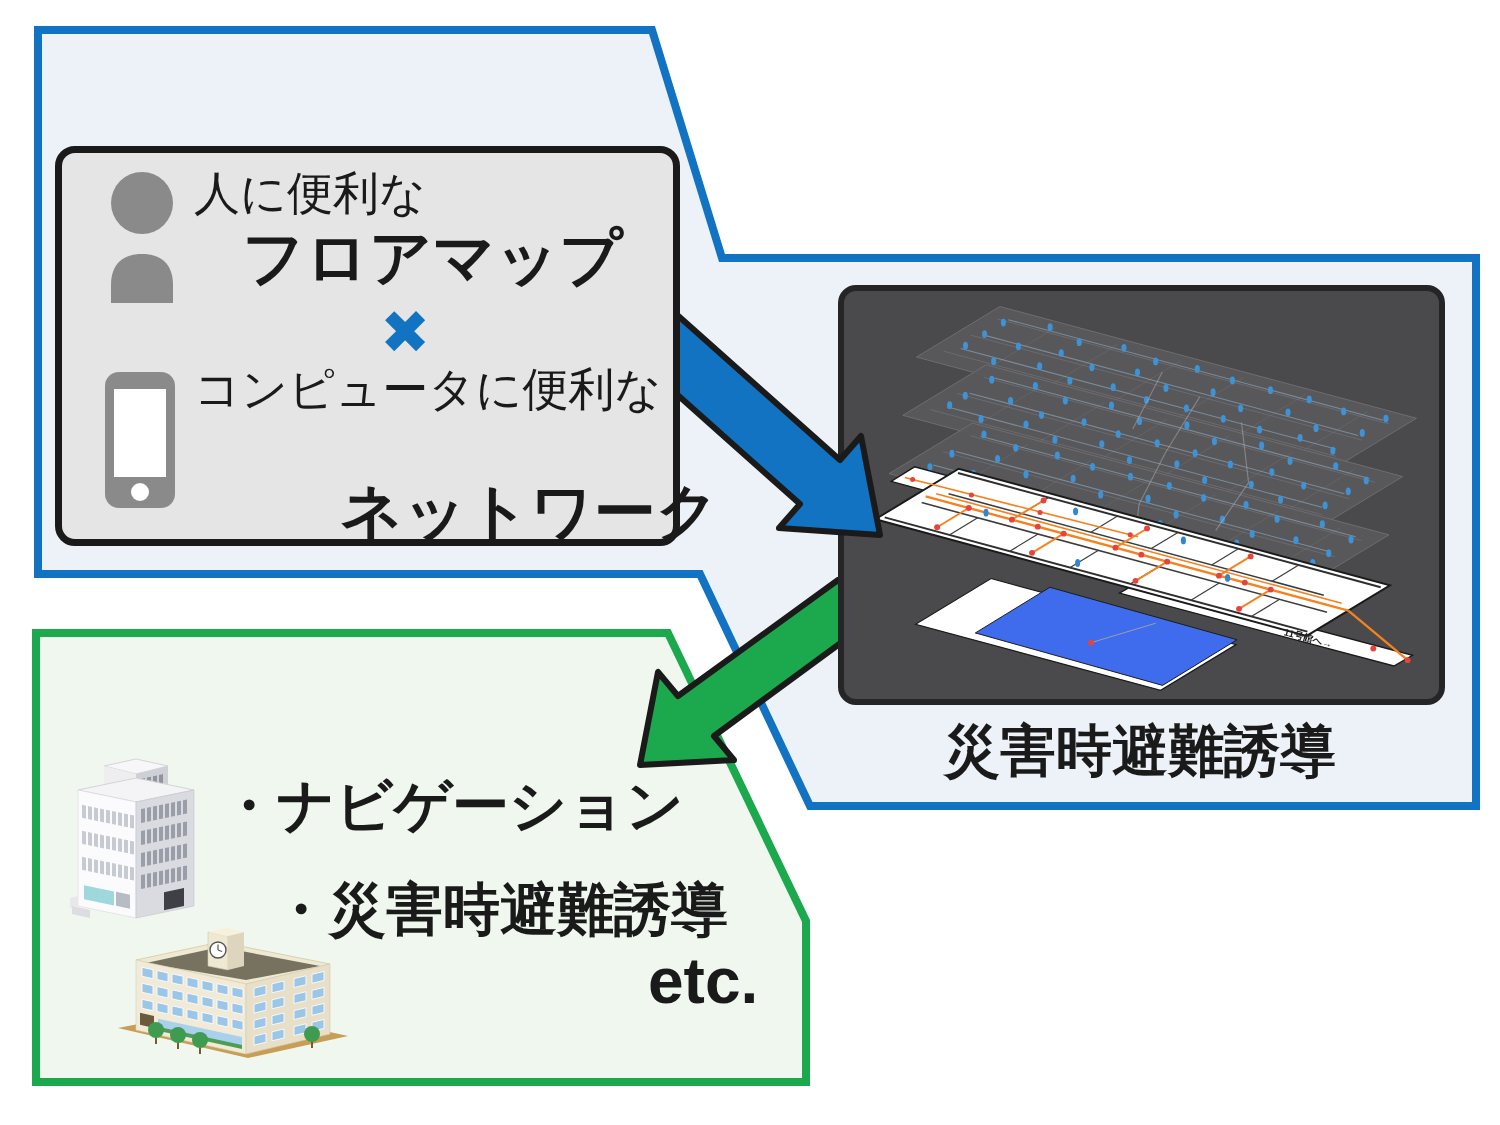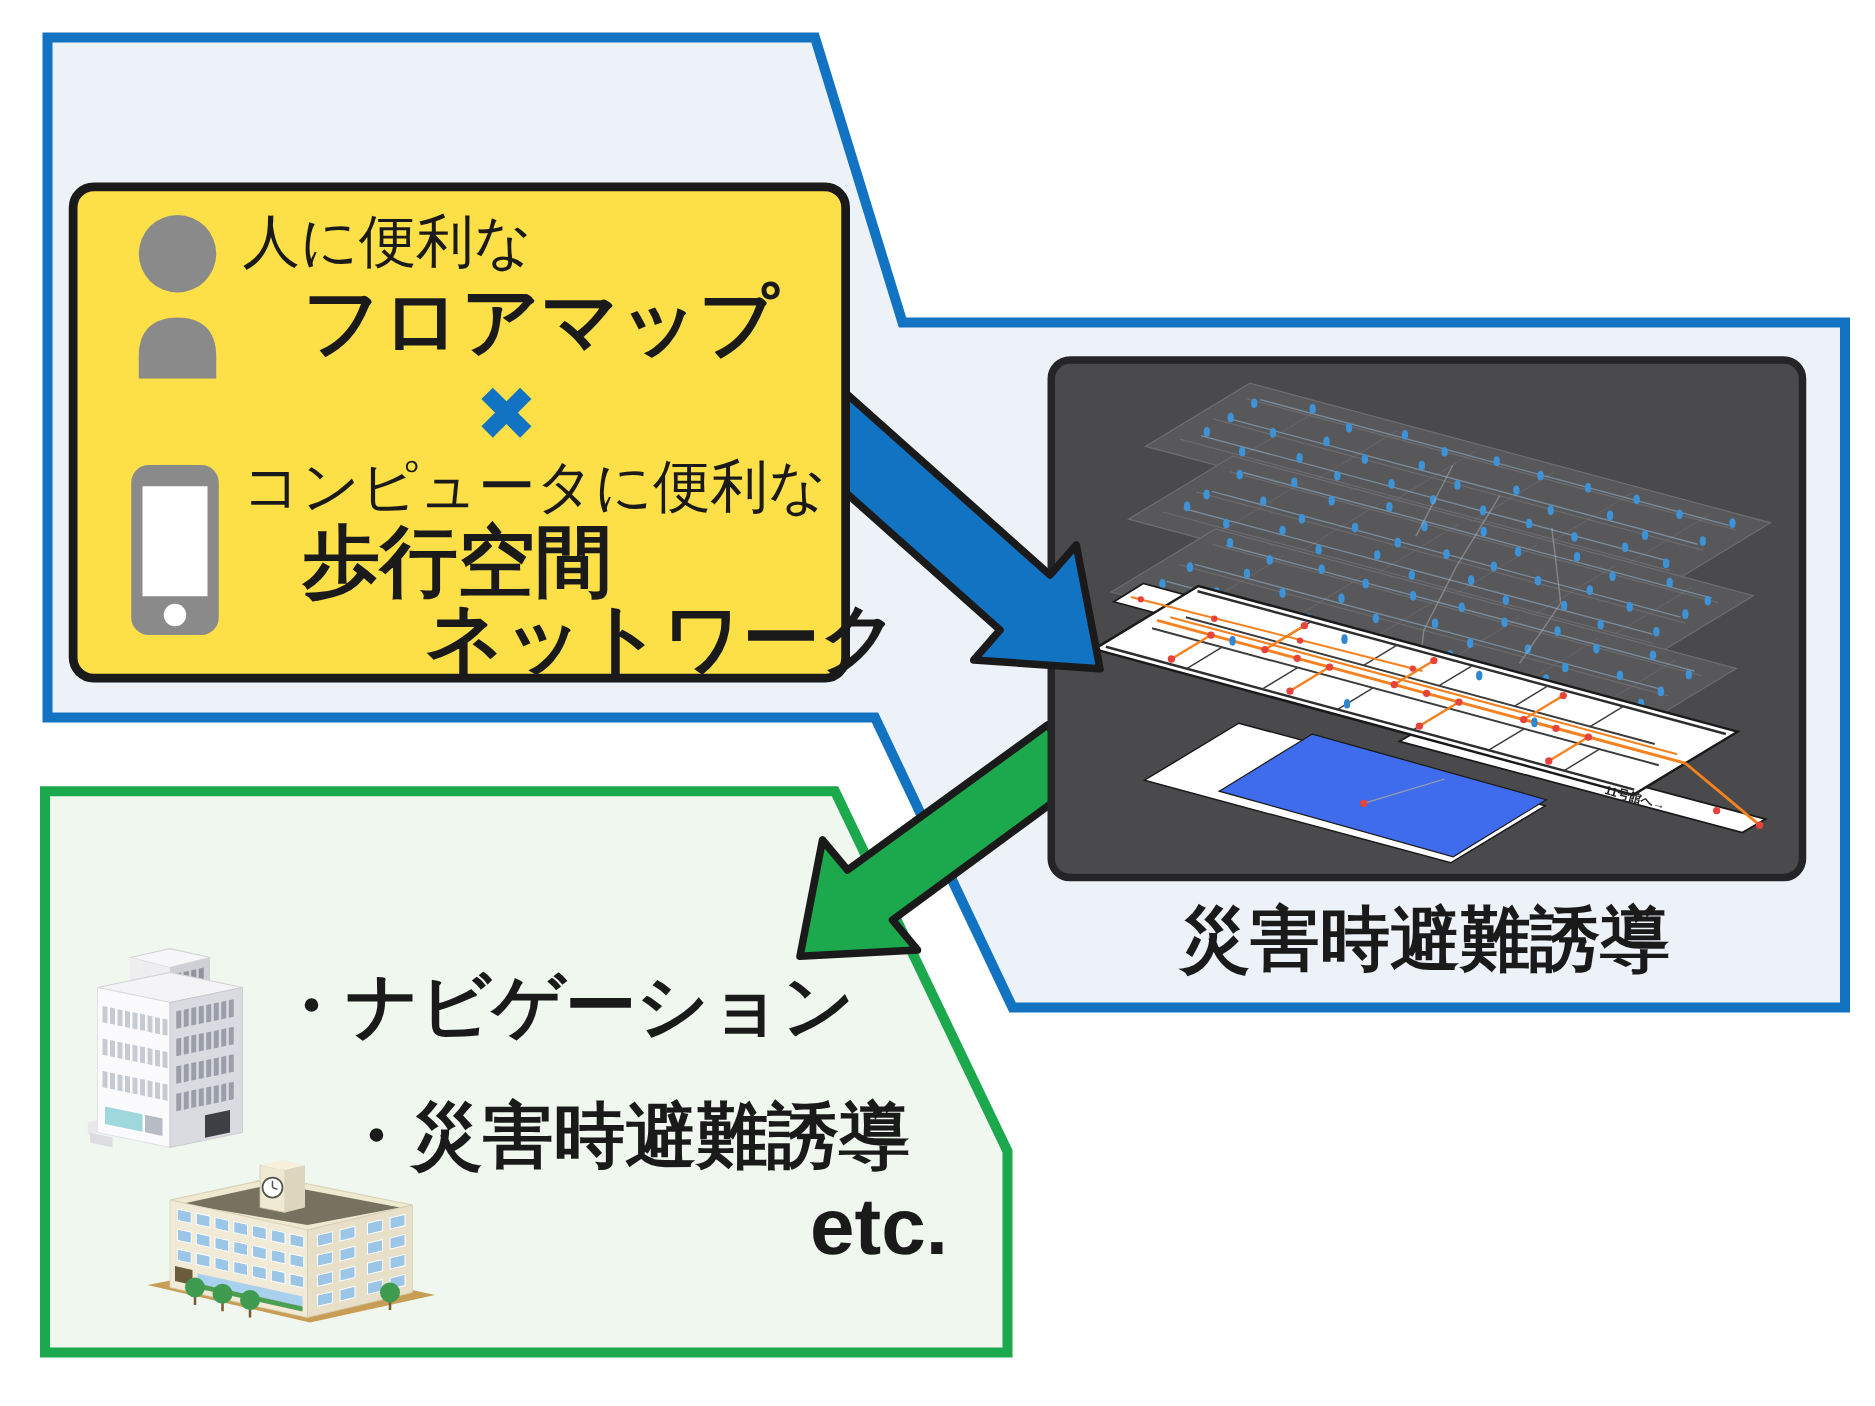--- a/index.html
+++ b/index.html
@@ -4,21 +4,21 @@
 <style>
   html,body{margin:0;padding:0;background:#ffffff;}
   body{font-family:"Liberation Sans","DejaVu Sans",sans-serif;}
   #stage{position:relative;width:1500px;height:1125px;overflow:hidden;background:#fff;}
   .abs{position:absolute;}
   .jp{color:#1a1a1a;line-height:1.05;white-space:nowrap;}
   
   .title-blue{font-size:70px;font-weight:bold;color:#1273C2;letter-spacing:2px;}
   .title-green{font-size:62px;font-weight:bold;color:#1CA84D;letter-spacing:2px;}
   
-  #proposal-card{left:55px;top:146px;width:625px;height:400px;background:#fde047;
+  #proposal-card{left:55px;top:146px;width:625px;height:400px;background:#e5e5e5;
     border:7px solid #1a1a1a;border-radius:20px;z-index:5;box-sizing:border-box;}
   .card-label{font-size:46px;}
   .card-term{font-size:62px;font-weight:bold;}
   .cross{font-size:60px;font-weight:bold;color:#1273C2;}
   
   #map-panel{left:838px;top:285px;width:607px;height:420px;background:#4A4A4C;
     border:6px solid #252527;border-radius:18px;z-index:3;box-sizing:border-box;overflow:hidden;}
   #map-caption{left:845px;top:722px;width:590px;text-align:center;font-size:56px;font-weight:bold;z-index:3;}
   
   .app-item{font-size:57px;font-weight:bold;z-index:2;}
@@ -228,21 +228,20 @@
     <div class="abs jp card-label" style="left:132px;top:16px;">人に便利な</div>
     <div class="abs jp card-term" style="left:180px;top:72px;">フロアマップ</div>
     <div class="abs cross" style="left:318px;top:144px;">✖</div>
 
     <svg class="abs" style="left:40px;top:216px;" width="76" height="142" viewBox="0 0 76 142">
       <rect x="3" y="3" width="70" height="136" rx="14" fill="#8A8A8A"></rect>
       <rect x="12" y="20" width="52" height="88" fill="#ffffff"></rect>
       <circle cx="38" cy="123" r="9" fill="#ffffff"></circle>
     </svg>
     <div class="abs jp card-label" style="left:132px;top:212px;">コンピュータに便利な</div>
-    <div class="abs jp card-term" style="left:180px;top:264px;">歩行空間</div>
     <div class="abs jp card-term" style="left:278px;top:326px;text-align:center;">ネットワーク</div>
   </div>
 
   <svg id="arrow-green" class="abs" width="1500" height="1125" viewBox="0 0 1500 1125">
     <polygon points="838,580 678,696 658,672 640,765 734,760 714,736 872,620" fill="#1CA84D" stroke="#1a1a1a" stroke-width="6" stroke-linejoin="round"></polygon>
   </svg>
 
   <div id="map-panel" class="abs">
     <svg width="100%" height="100%" viewBox="0 0 607 420" preserveAspectRatio="none">
       <g id="map-deco">

